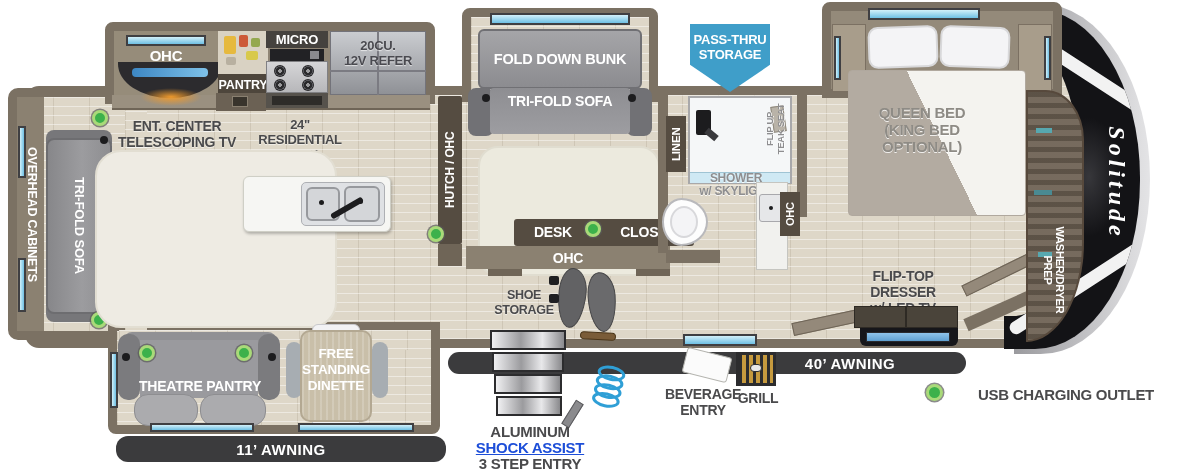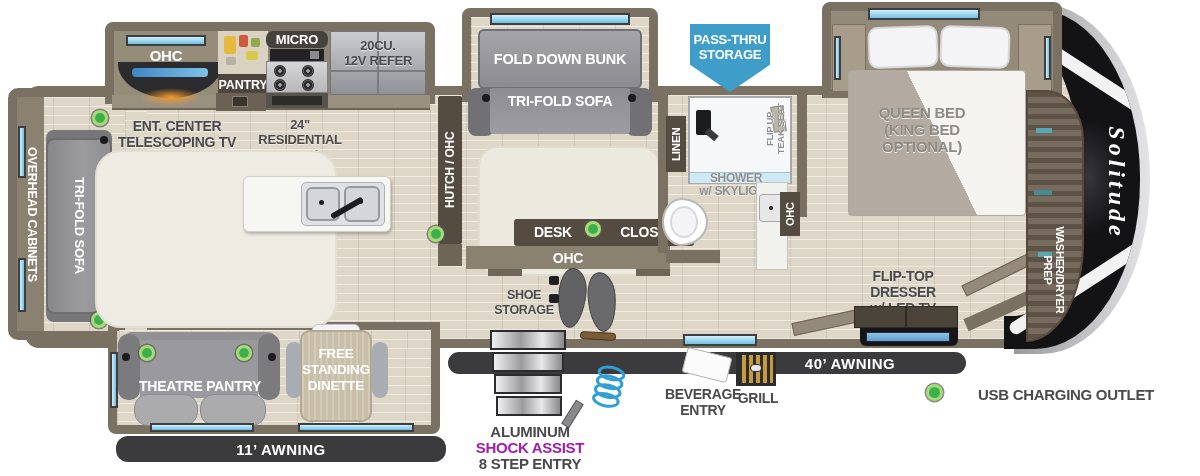--- a/index.html
+++ b/index.html
@@ -78,21 +78,21 @@
   <div class="abs" style="left:140px;top:88px;width:62px;height:18px;background:radial-gradient(ellipse,#ef9a2d,rgba(239,154,45,0) 70%);"></div>
   <div class="abs" style="left:218px;top:31px;width:50px;height:64px;background:#d9d2c3;"></div>
   <div class="abs" style="left:224px;top:36px;width:12px;height:18px;background:#e6b93e;border-radius:2px;"></div>
   <div class="abs" style="left:239px;top:35px;width:9px;height:12px;background:#cd5a38;border-radius:2px;"></div>
   <div class="abs" style="left:251px;top:38px;width:9px;height:9px;background:#94a84e;border-radius:2px;"></div>
   <div class="abs" style="left:246px;top:51px;width:12px;height:9px;background:#d8c94a;border-radius:2px;"></div>
   <div class="abs" style="left:226px;top:57px;width:10px;height:8px;background:#b8b0a0;border-radius:2px;"></div>
   <div class="abs band wl ctr" style="left:218px;top:74px;width:50px;height:21px;font-size:12.5px;background:#4e463c;">PANTRY</div>
   <div class="abs" style="left:216px;top:93px;width:50px;height:18px;background:#6b6154;"></div>
   <div class="abs" style="left:232px;top:96px;width:16px;height:11px;background:#39342c;border:1px solid #8a8070;"></div>
-  <div class="abs band wl ctr" style="left:266px;top:31px;width:62px;height:17px;font-size:13px;background:#45423e;border-radius:7px;">MICRO</div>
+  <div class="abs band wl ctr" style="left:266px;top:31px;width:62px;height:17px;font-size:13px;background:#45423e;">MICRO</div>
   <div class="abs" style="left:270px;top:49px;width:54px;height:12px;background:#222225;"></div>
   <div class="abs" style="left:310px;top:51px;width:9px;height:8px;background:#8a8a8e;"></div>
   <div class="abs" style="left:266px;top:61px;width:62px;height:32px;background:linear-gradient(180deg,#d6d6d8,#b7b7ba);border:1px solid #808083;"></div>
   <div class="abs burner" style="left:274px;top:65px;width:12px;height:12px;"></div>
   <div class="abs burner" style="left:302px;top:65px;width:12px;height:12px;"></div>
   <div class="abs burner" style="left:274px;top:79px;width:12px;height:12px;"></div>
   <div class="abs burner" style="left:302px;top:79px;width:12px;height:12px;"></div>
   <div class="abs" style="left:266px;top:93px;width:62px;height:15px;background:#56524c;"></div>
   <div class="abs" style="left:272px;top:96px;width:50px;height:9px;background:#2e2c29;"></div>
   <div class="abs" style="left:330px;top:31px;width:96px;height:64px;background:linear-gradient(180deg,#caccd0,#8f9196);border:1px solid #73737a;"></div>
@@ -263,22 +263,22 @@
   <div class="abs" style="left:496px;top:396px;width:66px;height:20px;border:2px solid #2c2c2e;background:linear-gradient(90deg,#f0f0f2,#9b9b9e 40%,#e8e8ea 70%,#8a8a8d);"></div>
   <div class="abs" style="left:568px;top:400px;width:9px;height:28px;background:#8a8a8d;border:1px solid #5a5a5d;transform:rotate(32deg);"></div>
   <div class="abs" style="left:592px;top:366px;width:36px;height:48px;transform:rotate(12deg);">
     <div class="abs" style="left:2px;top:0;width:28px;height:15px;border:3px solid #2f9fd6;border-radius:50%;"></div>
     <div class="abs" style="left:2px;top:9px;width:28px;height:15px;border:3px solid #2f9fd6;border-radius:50%;"></div>
     <div class="abs" style="left:2px;top:18px;width:28px;height:15px;border:3px solid #2f9fd6;border-radius:50%;"></div>
     <div class="abs" style="left:2px;top:27px;width:28px;height:15px;border:3px solid #2f9fd6;border-radius:50%;"></div>
   </div>
   <div class="abs lbl" style="left:466px;top:424px;width:128px;font-size:15px;line-height:16px;">
     <span class="ln">ALUMINUM</span>
-    <span class="ln" style="color:#a21caf;">SHOCK ASSIST</span>
-    <span class="ln">8 STEP ENTRY</span>
+    <span class="ln" style="color:#1d4ed8;text-decoration:underline;">SHOCK ASSIST</span>
+    <span class="ln">3 STEP ENTRY</span>
   </div>
 
   <div class="abs" style="left:684px;top:352px;width:46px;height:26px;background:#fbfbfb;border:1px solid #b5b5b0;border-radius:3px;transform:rotate(14deg);"></div>
   <div class="abs lbl" style="left:660px;top:386px;width:86px;font-size:14px;line-height:16px;">
     <span class="ln">BEVERAGE</span>
       <span class="ln">ENTRY</span>
   </div>
   <div class="abs" style="left:736px;top:352px;width:40px;height:34px;background:#c69a3e;border:3px solid #2c2c2e;
               background-image:repeating-linear-gradient(90deg,#2c2c2e 0 3px, rgba(0,0,0,0) 3px 7px);"></div>
   <div class="abs" style="left:750px;top:364px;width:12px;height:8px;background:#e8e8ea;border:1px solid #2c2c2e;border-radius:4px;"></div>

